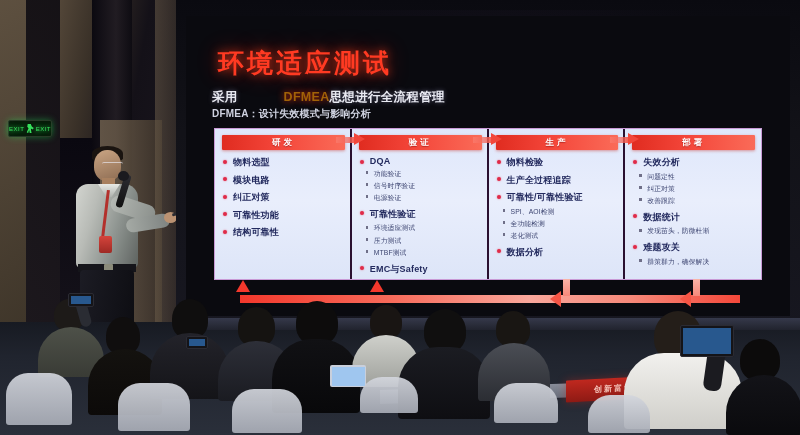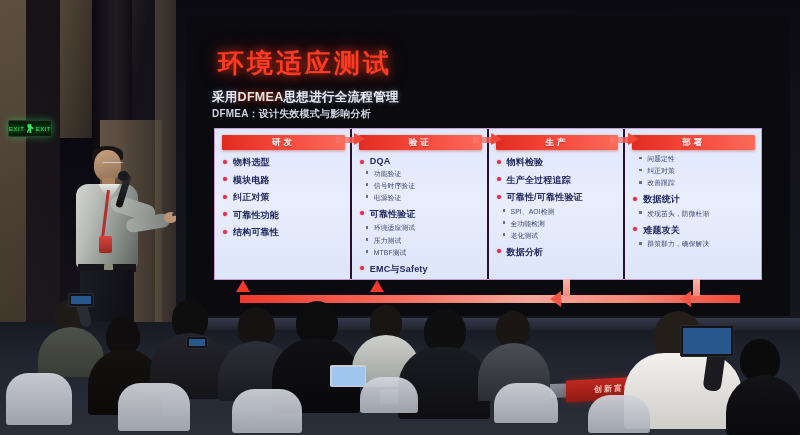--- a/index.html
+++ b/index.html
@@ -185,21 +185,21 @@
     color:#ff3a22;
     text-shadow:0 0 10px rgba(255,60,30,.75),0 0 22px rgba(255,40,10,.45);
     white-space:nowrap;
   }
   .subtitle-1 {
     position:absolute; left:26px; top:73px;
     font-size:12.5px; font-weight:700; color:#e9eaf2;
     letter-spacing:.3px; white-space:nowrap;
     text-shadow:0 0 5px rgba(200,200,255,.4);
   }
-  .subtitle-1 .hl { color:#e5e5e5; text-shadow:0 0 7px rgba(255,50,20,.8); }
+  .subtitle-1 .hl { color:#a16207; text-shadow:0 0 7px rgba(255,50,20,.8);padding-left:46px; }
   .subtitle-2 {
     position:absolute; left:26px; top:91px;
     font-size:10px; font-weight:700; color:#cfd2e0;
     letter-spacing:.2px; white-space:nowrap;text-align:right;
   }
 
   
   .flow {
     position:absolute; left:28px; top:112px; width:548px; height:152px;
     display:flex; gap:0;
@@ -452,20 +452,21 @@
             </ul>
             <li class="b1">数据分析</li>
           </ul>
           <div class="col-sep"></div>
         </div>
         <div class="col">
           <div class="col-head">
             <span>部署</span>
           </div>
           <ul class="lvl1">
+            <li class="b1">失效分析</li>
             <ul class="lvl2">
               <li class="b2">问题定性</li>
               <li class="b2">纠正对策</li>
               <li class="b2">改善跟踪</li>
             </ul>
             <li class="b1">数据统计</li>
             <ul class="lvl2">
               <li class="b2">发现苗头，防微杜渐</li>
             </ul>
             <li class="b1">难题攻关</li>

